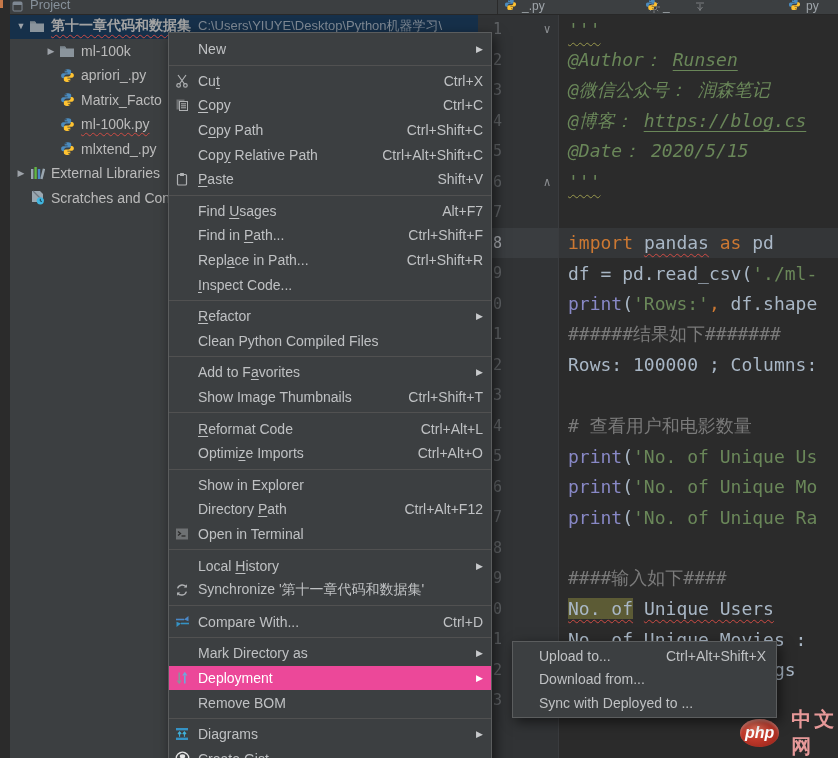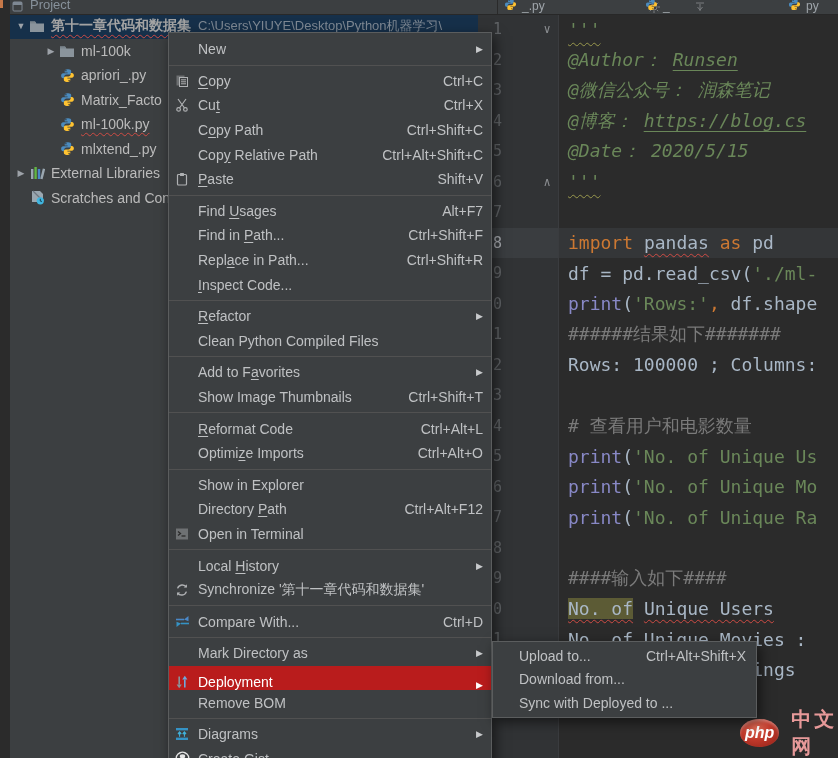--- a/index.html
+++ b/index.html
@@ -58,25 +58,25 @@
   
   .menu{position:absolute;background:#3C3F41;border:1px solid #5B5D5E;
         box-shadow:3px 4px 12px rgba(0,0,0,.55);z-index:50;}
   .context-menu{left:168px;top:32px;width:322px;padding:4px 0;}
   .mrow{height:24.6px;display:flex;align-items:center;padding:0 8px 0 6px;
         color:#BFC1C3;font-size:14px;white-space:nowrap;}
   .mrow .micon{width:23px;height:16px;flex:none;display:flex;align-items:center;justify-content:flex-start;}
   .mrow .mshort{margin-left:auto;color:#BFC1C3;}
   .mrow .marrow{margin-left:8px;width:10px;text-align:right;font-size:9px;color:#C8CACC;flex:none;}
   .mrow .marrow.solo{margin-left:auto;}
-  .mrow.selected{background:#b91c1c;color:#FFFFFF;align-items:flex-end;}
+  .mrow.selected{background:#ec4899;color:#FFFFFF;}
   .mrow.selected .mshort,.mrow.selected .marrow{color:#FFFFFF;}
   .msep{height:1px;background:#515151;margin:3px 0;}
   .mlabel u{text-underline-offset:2px;}
-  .submenu{left:492px;top:641px;width:263px;padding:2px 0;z-index:60;}
+  .submenu{left:512px;top:641px;width:263px;padding:2px 0;z-index:60;}
   .submenu .mrow{height:23.6px;padding:0 10px 0 26px;}
   
   .watermark{position:absolute;left:740px;top:706px;display:flex;align-items:center;z-index:5;}
   .php-oval{width:58px;height:28px;border-radius:50%;
             background:radial-gradient(ellipse at 40% 30%,#E06A55 0%,#C0392B 45%,#8E1F16 100%);
             display:flex;align-items:center;justify-content:center;
             color:#fff;font-weight:bold;font-style:italic;font-size:16px;
             box-shadow:inset 0 2px 3px rgba(255,255,255,.35);}
   .wm-suffix{margin-left:12px;color:#fca5a5;font-weight:bold;font-size:20px;letter-spacing:3px;opacity:.9;}
 </style>
@@ -305,40 +305,40 @@
   <div class="mrow">
     <span class="micon"></span>
     <span class="mlabel">New</span>
 
     <span class="marrow solo">▶</span>
   </div>
 <div class="msep"></div>
   <div class="mrow">
     <span class="micon">
         <svg width="14" height="14" viewBox="0 0 14 14">
+          <path d="M3 1l6.5 9M11 1L4.5 10" stroke="#AFB1B3" stroke-width="1.2" fill="none"></path>
+          <circle cx="3.6" cy="11.4" r="1.8" fill="none" stroke="#AFB1B3" stroke-width="1.2"></circle>
+          <circle cx="10.4" cy="11.4" r="1.8" fill="none" stroke="#AFB1B3" stroke-width="1.2"></circle>
+        </svg>
+      </span>
+    <span class="mlabel">Cu<u>t</u></span>
+    <span class="mshort">Ctrl+X</span>
+
+  </div>
+
+  <div class="mrow">
+    <span class="micon">
+        <svg width="14" height="14" viewBox="0 0 14 14">
           <rect x="1.5" y="1.5" width="8" height="10" fill="#6E7173"></rect>
           <rect x="4.5" y="3.5" width="8" height="9" fill="#3C3F41" stroke="#AFB1B3"></rect>
           <path d="M6 5.8h5M6 7.8h5M6 9.8h5" stroke="#AFB1B3"></path>
         </svg>
       </span>
     <span class="mlabel"><u>C</u>opy</span>
     <span class="mshort">Ctrl+C</span>
-
-  </div>
-
-  <div class="mrow">
-    <span class="micon">
-        <svg width="14" height="14" viewBox="0 0 14 14">
-          <path d="M3 1l6.5 9M11 1L4.5 10" stroke="#AFB1B3" stroke-width="1.2" fill="none"></path>
-          <circle cx="3.6" cy="11.4" r="1.8" fill="none" stroke="#AFB1B3" stroke-width="1.2"></circle>
-          <circle cx="10.4" cy="11.4" r="1.8" fill="none" stroke="#AFB1B3" stroke-width="1.2"></circle>
-        </svg>
-      </span>
-    <span class="mlabel">Cu<u>t</u></span>
-    <span class="mshort">Ctrl+X</span>
 
   </div>
 
   <div class="mrow">
     <span class="micon"></span>
     <span class="mlabel">C<u>o</u>py Path</span>
     <span class="mshort">Ctrl+Shift+C</span>
 
   </div>
 

